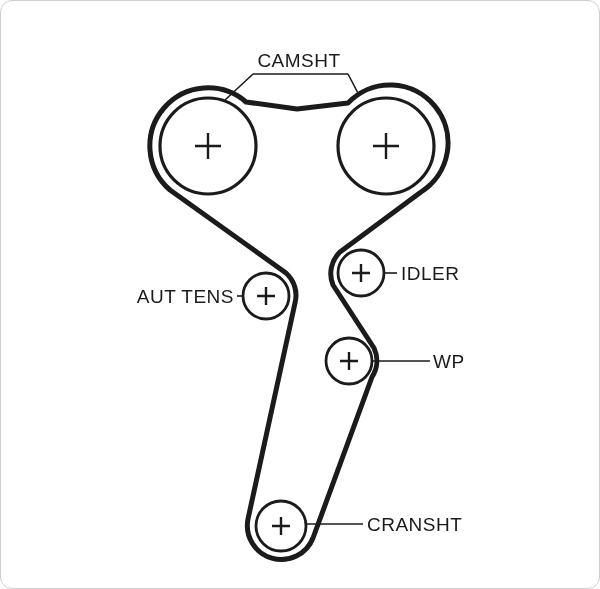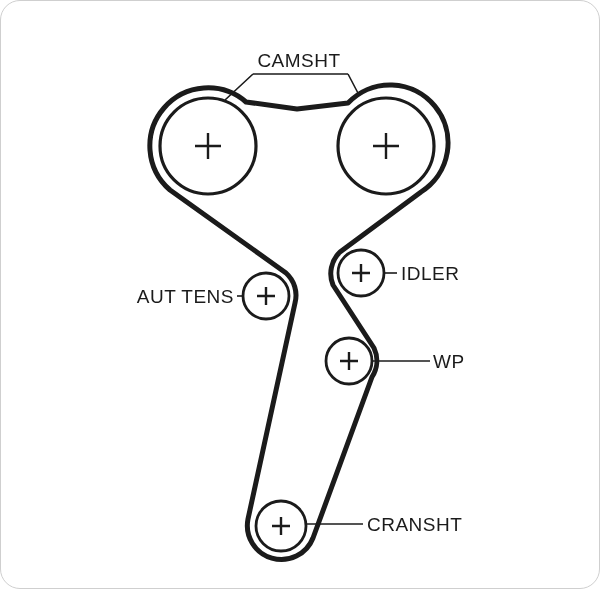--- a/index.html
+++ b/index.html
@@ -7,21 +7,21 @@
     padding: 0;
     background: #ffffff;
     font-family: "Liberation Sans", sans-serif;
   }
   .frame {
     box-sizing: border-box;
     width: 600px;
     height: 589px;
     background: #ffffff;
     border: 1px solid #cfcfcf;
-    border-radius: 20px;
+    border-radius: 12px;
     overflow: hidden;
   }
   svg {
     display: block;
   }
   .belt {
     fill: none;
     stroke: #1b1b1b;
     stroke-width: 5;
     stroke-linejoin: round;

